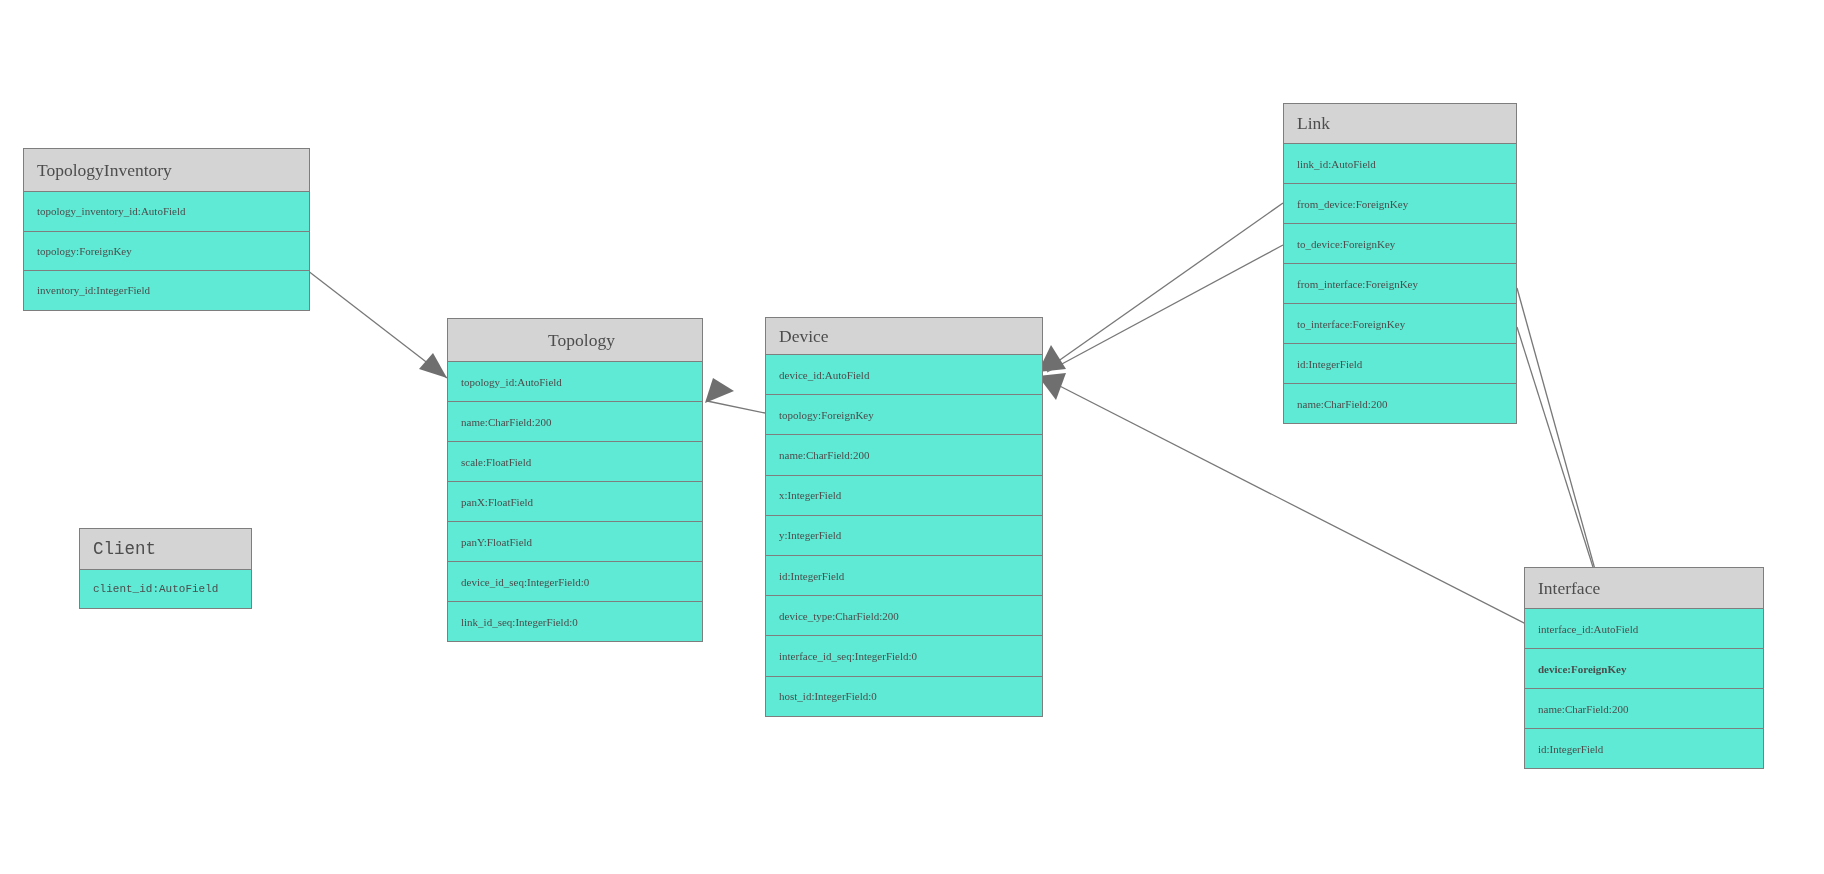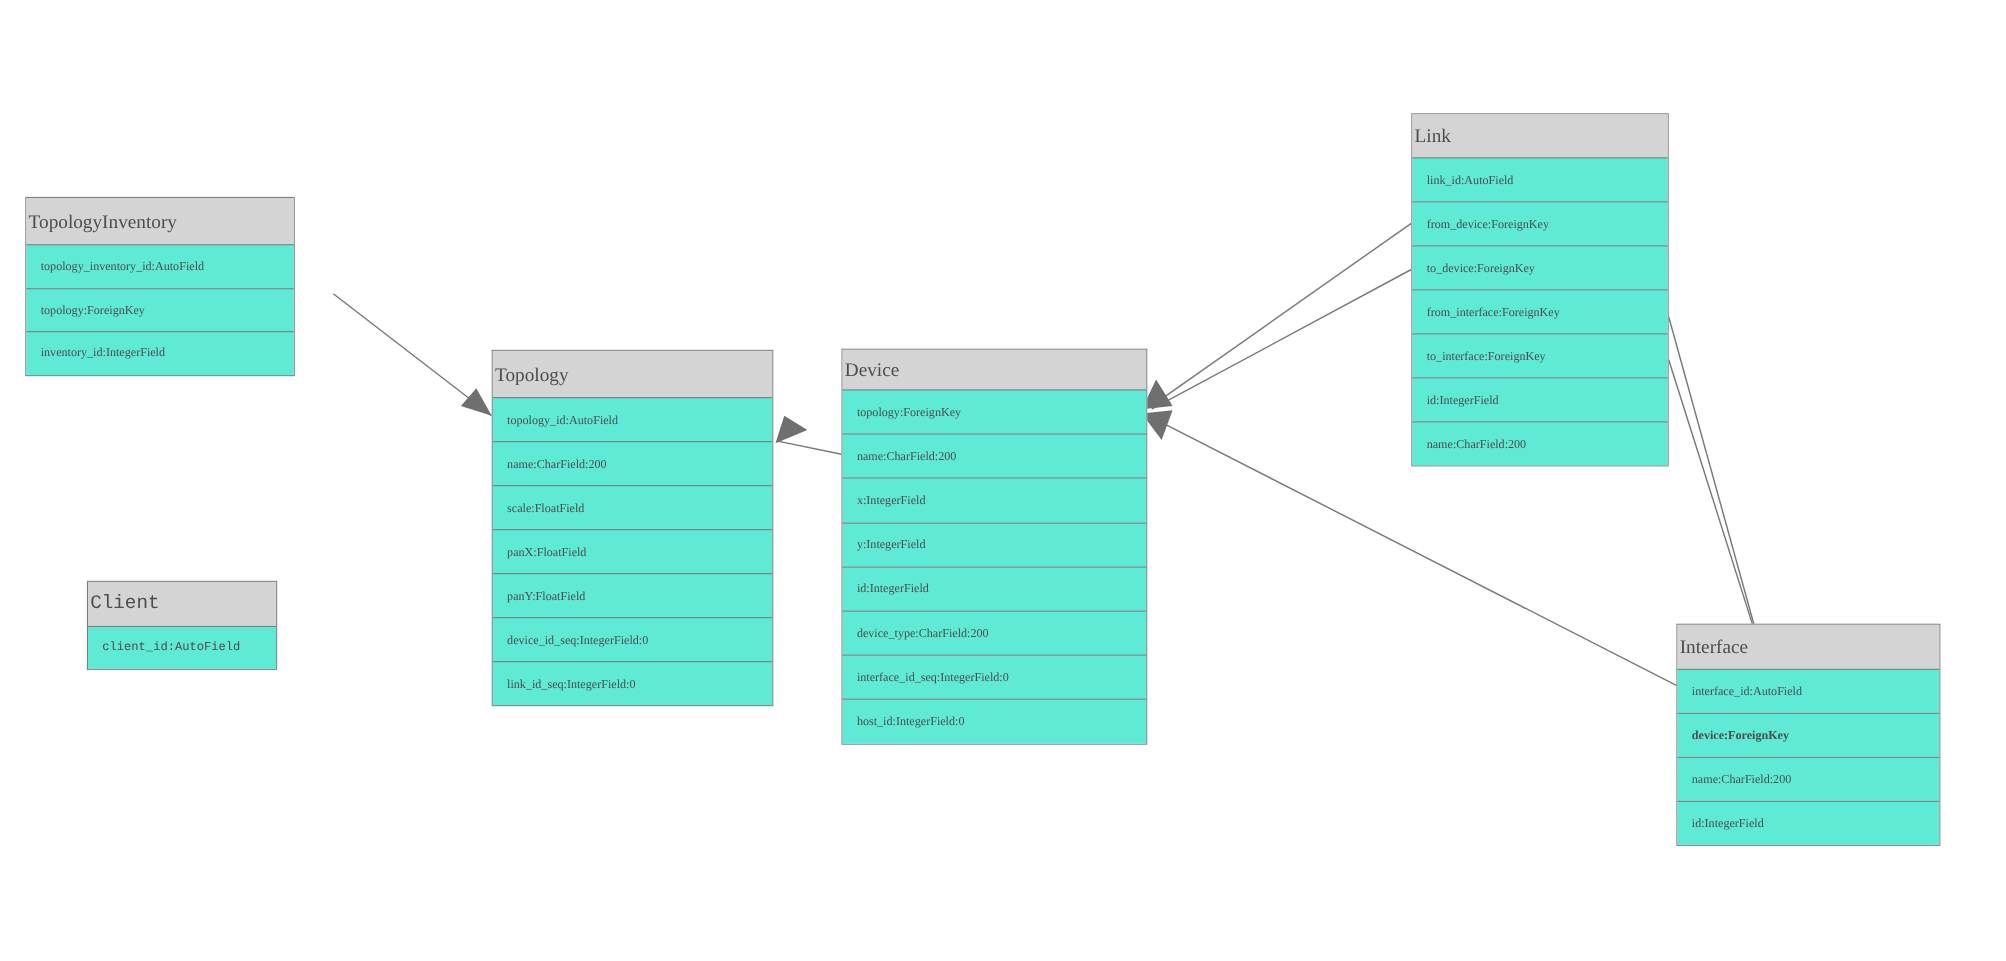--- a/index.html
+++ b/index.html
@@ -24,21 +24,21 @@
   .entity {
     position: absolute;
     box-sizing: border-box;
     border: 1.5px solid #7e7e7e;
     background: #ffffff;
   }
   .entity-header {
     box-sizing: border-box;
     display: flex;
     align-items: center;
-    padding-left: 2px;
+    padding-left: 13px;
     background: #d4d4d4;
     color: #4d4d4d;
     font-size: 17.5px;
     white-space: nowrap;
   }
   .entity-row {
     box-sizing: border-box;
     display: flex;
     align-items: center;
     padding-left: 13px;
@@ -63,36 +63,36 @@
       <line x1="1283" y1="245" x2="1047" y2="372" stroke="#787878" stroke-width="1.3" class="connector-line"></line>
       <line x1="1612" y1="668" x2="1046" y2="379" stroke="#787878" stroke-width="1.3" class="connector-line"></line>
       <line x1="1517" y1="288" x2="1609" y2="620" stroke="#787878" stroke-width="1.3" class="connector-line"></line>
       <line x1="1517" y1="327" x2="1611" y2="624" stroke="#787878" stroke-width="1.3" class="connector-line"></line>
       <polygon points="447,378 419,369 433,353" fill="#6f6f6f"></polygon>
       <polygon points="705,403 713,378 734,391" fill="#6f6f6f"></polygon>
       <polygon points="1038,372 1051,345 1066,369" fill="#6f6f6f"></polygon>
       <polygon points="1038,376 1066,373 1056,400" fill="#6f6f6f"></polygon>
       <polygon points="1613,623 1590,602 1593,629" fill="#6f6f6f"></polygon>
     </svg>
-<div class="entity" style="left: 23px; top: 179px; width: 245px;">
+<div class="entity" style="left: 23px; top: 148px; width: 287px;">
       <div class="entity-header" style="height: 42px;">
         <span>TopologyInventory</span>
       </div>
       <div class="entity-row" style="height: 39.5px;">
         <span>topology_inventory_id:AutoField</span>
       </div>
       <div class="entity-row" style="height: 39.5px;">
         <span>topology:ForeignKey</span>
       </div>
       <div class="entity-row" style="height: 39.5px;">
         <span>inventory_id:IntegerField</span>
       </div>
     </div>
     <div class="entity" style="left: 447px; top: 318px; width: 256px;">
-      <div class="entity-header" style="height: 42px;">
+      <div class="entity-header" style="height: 42px; justify-content: center;">
         <span>Topology</span>
       </div>
       <div class="entity-row" style="height: 40px;">
         <span>topology_id:AutoField</span>
       </div>
       <div class="entity-row" style="height: 40px;">
         <span>name:CharField:200</span>
       </div>
       <div class="entity-row" style="height: 40px;">
         <span>scale:FloatField</span>
@@ -114,20 +114,23 @@
       <div class="entity-header" style="height: 40px;">
         <span>Client</span>
       </div>
       <div class="entity-row" style="height: 39px;">
         <span>client_id:AutoField</span>
       </div>
     </div>
     <div class="entity" style="left: 765px; top: 317px; width: 278px;">
       <div class="entity-header" style="height: 36px;">
         <span>Device</span>
+      </div>
+      <div class="entity-row" style="height: 40.2px;">
+        <span>device_id:AutoField</span>
       </div>
       <div class="entity-row" style="height: 40.2px;">
         <span>topology:ForeignKey</span>
       </div>
       <div class="entity-row" style="height: 40.2px;">
         <span>name:CharField:200</span>
       </div>
       <div class="entity-row" style="height: 40.2px;">
         <span>x:IntegerField</span>
       </div>

